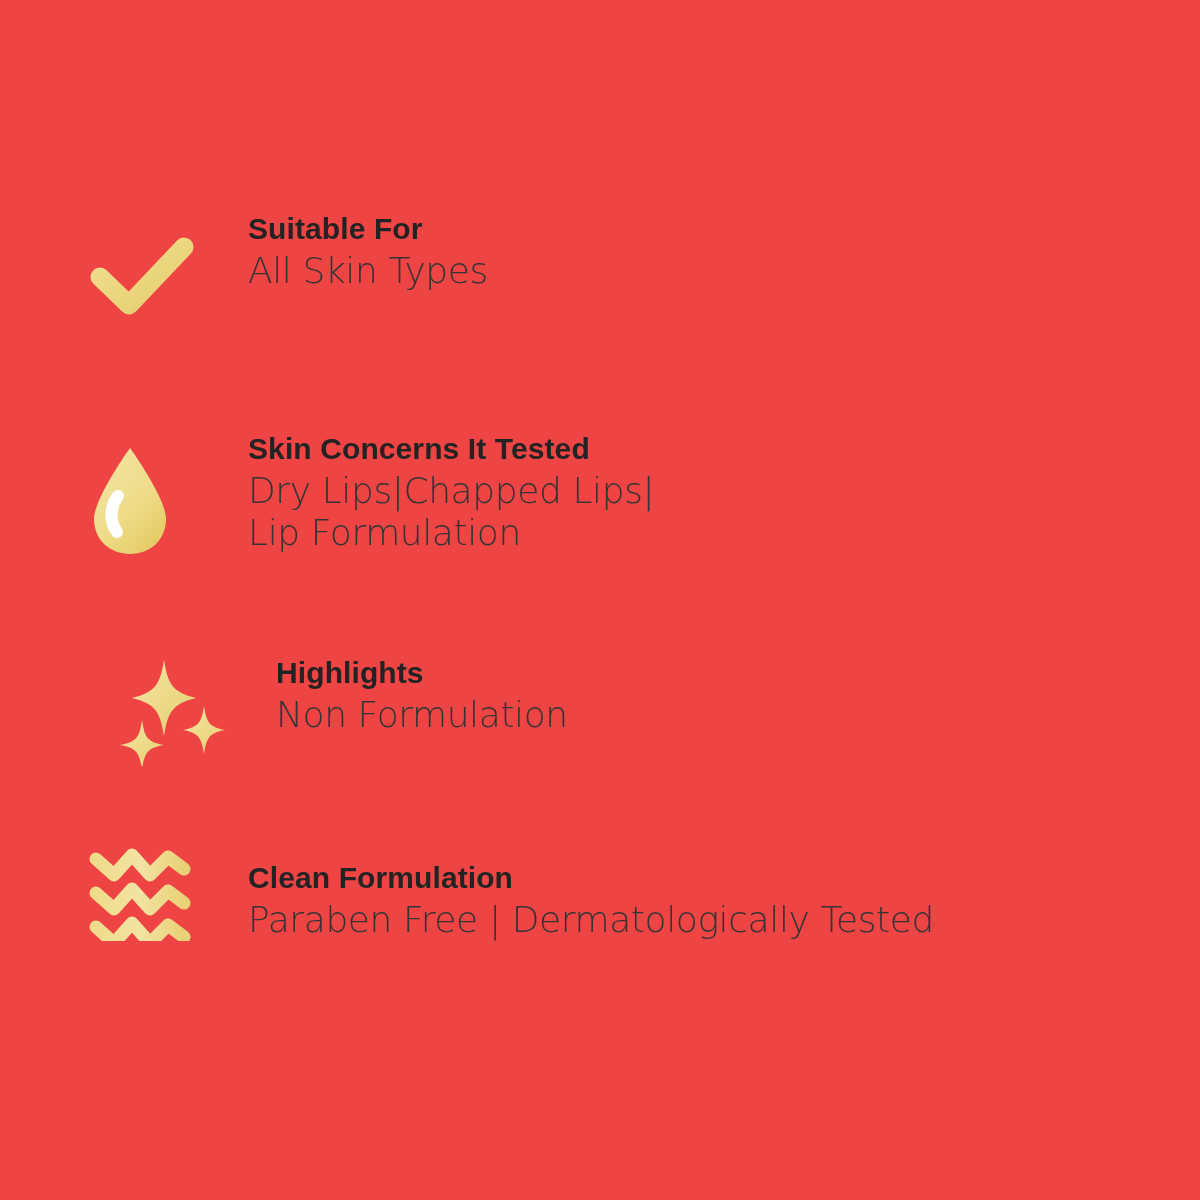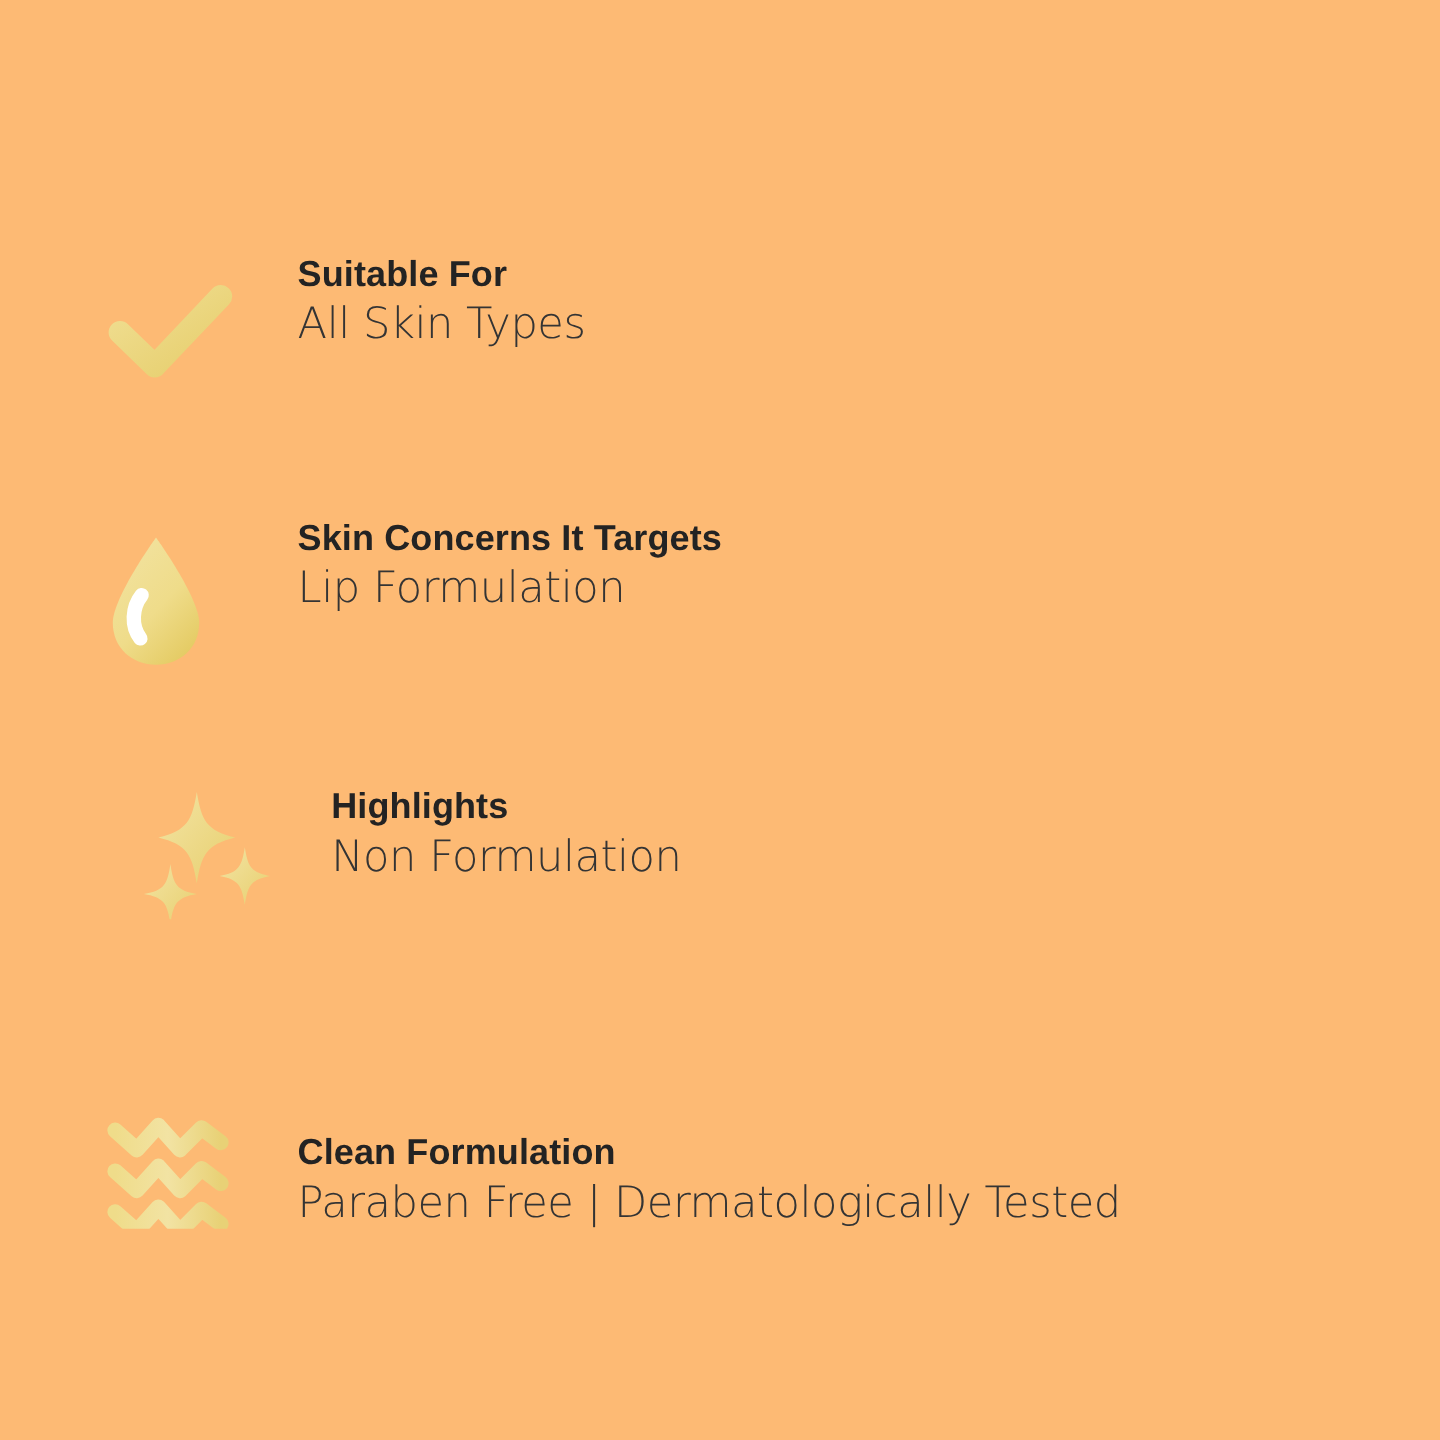--- a/index.html
+++ b/index.html
@@ -10,21 +10,21 @@
     width: 1200px;
     height: 1200px;
     background: #ffffff;
     font-family: "Liberation Sans", sans-serif;
     overflow: hidden;
   }
   .sheet {
     position: relative;
     width: 1200px;
     height: 1200px;
-    background: #fdba74;
+    background: #ef4444;
   }
   .feature-row {
     position: absolute;
     display: flex;
     align-items: flex-start;
     left: 0;
     width: 1200px;
   }
   .icon-cell {
     width: 248px;
@@ -66,21 +66,21 @@
     white-space: nowrap;
   }
 
   
   .row-suitable   { top: 212px; }
   .row-suitable   .icon-cell { height: 120px; }
   .row-concerns   { top: 432px; }
   .row-concerns   .icon-cell { height: 150px; }
   .row-highlights { top: 652px; padding-left: 28px; }
   .row-highlights .icon-cell { height: 122px; }
-  .row-clean      { top: 924px; }
+  .row-clean      { top: 841px; }
   .row-clean      .icon-cell { height: 122px; }
 
   .row-concerns .icon-cell,
   .row-highlights .icon-cell,
   .row-clean .icon-cell { align-items: flex-start; }
   .row-concerns .icon-cell   { padding-top: 12px; }
   .row-highlights .icon-cell { padding-top: 2px; }
   .row-clean .icon-cell      { padding-top: 4px; }
   .row-suitable .icon-cell   { padding-top: 14px; }
 
@@ -124,22 +124,23 @@
               <stop offset="55%" stop-color="#EFDC8A"></stop>
               <stop offset="100%" stop-color="#E3C95F"></stop>
             </linearGradient>
           </defs>
           <path d="M42 4 C42 4 78 54 78 75 C78 96 62 110 42 110 C22 110 6 96 6 75 C6 54 42 4 42 4 Z" fill="url(#gradDrop)"></path>
           <path d="M30 52 C22 62 21 78 29 88" fill="none" stroke="#FFFFFF" stroke-width="12" stroke-linecap="round"></path>
         </svg>
       </span>
     </div>
     <div class="text-cell">
-      <p class="feature-title">Skin Concerns It Targets</p>
+      <p class="feature-title">Skin Concerns It Tested</p>
       <p class="feature-value">
+        <span class="line">Dry Lips|Chapped Lips|</span>
         <span class="line">Lip Formulation</span>
       </p>
     </div>
   </div>
 
   <div class="feature-row row-highlights">
     <div class="icon-cell">
       <span>
         <svg width="112" height="112" viewBox="0 0 112 112" aria-hidden="true">
           <defs>

